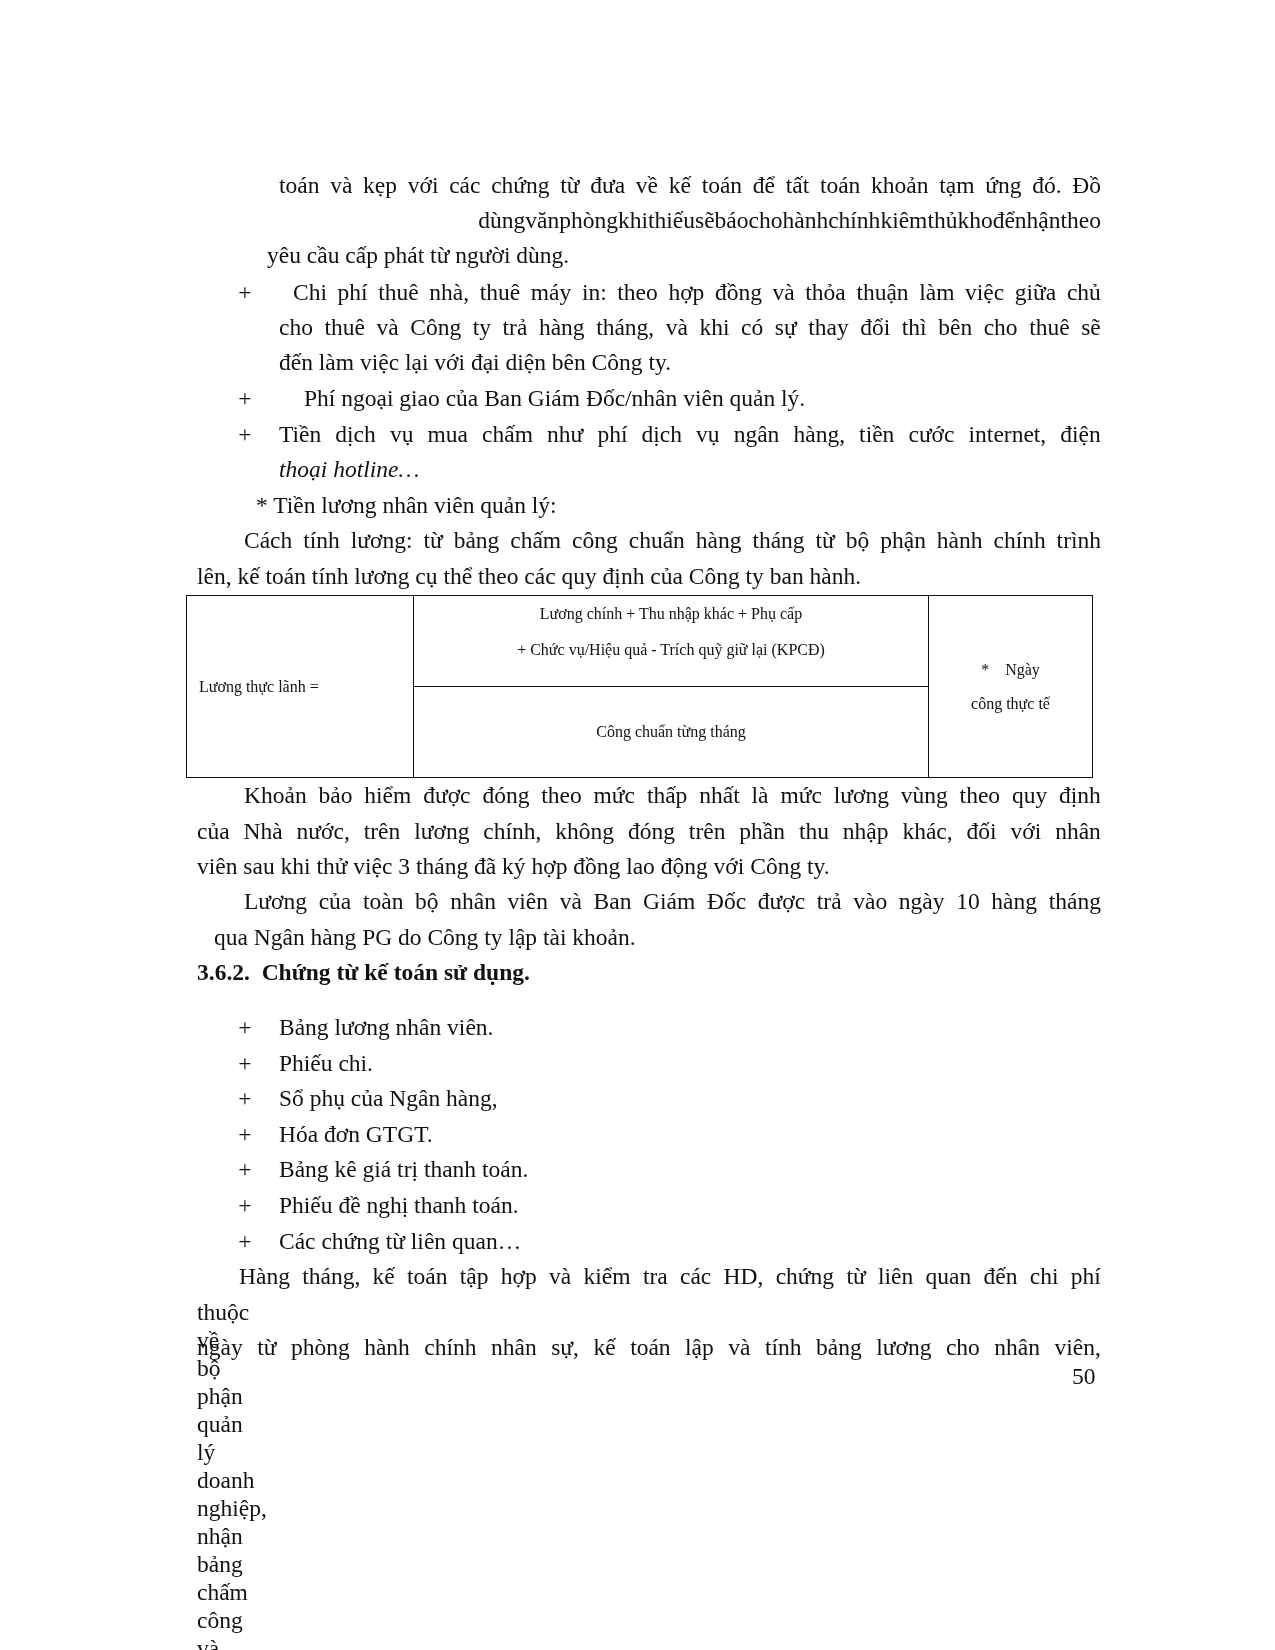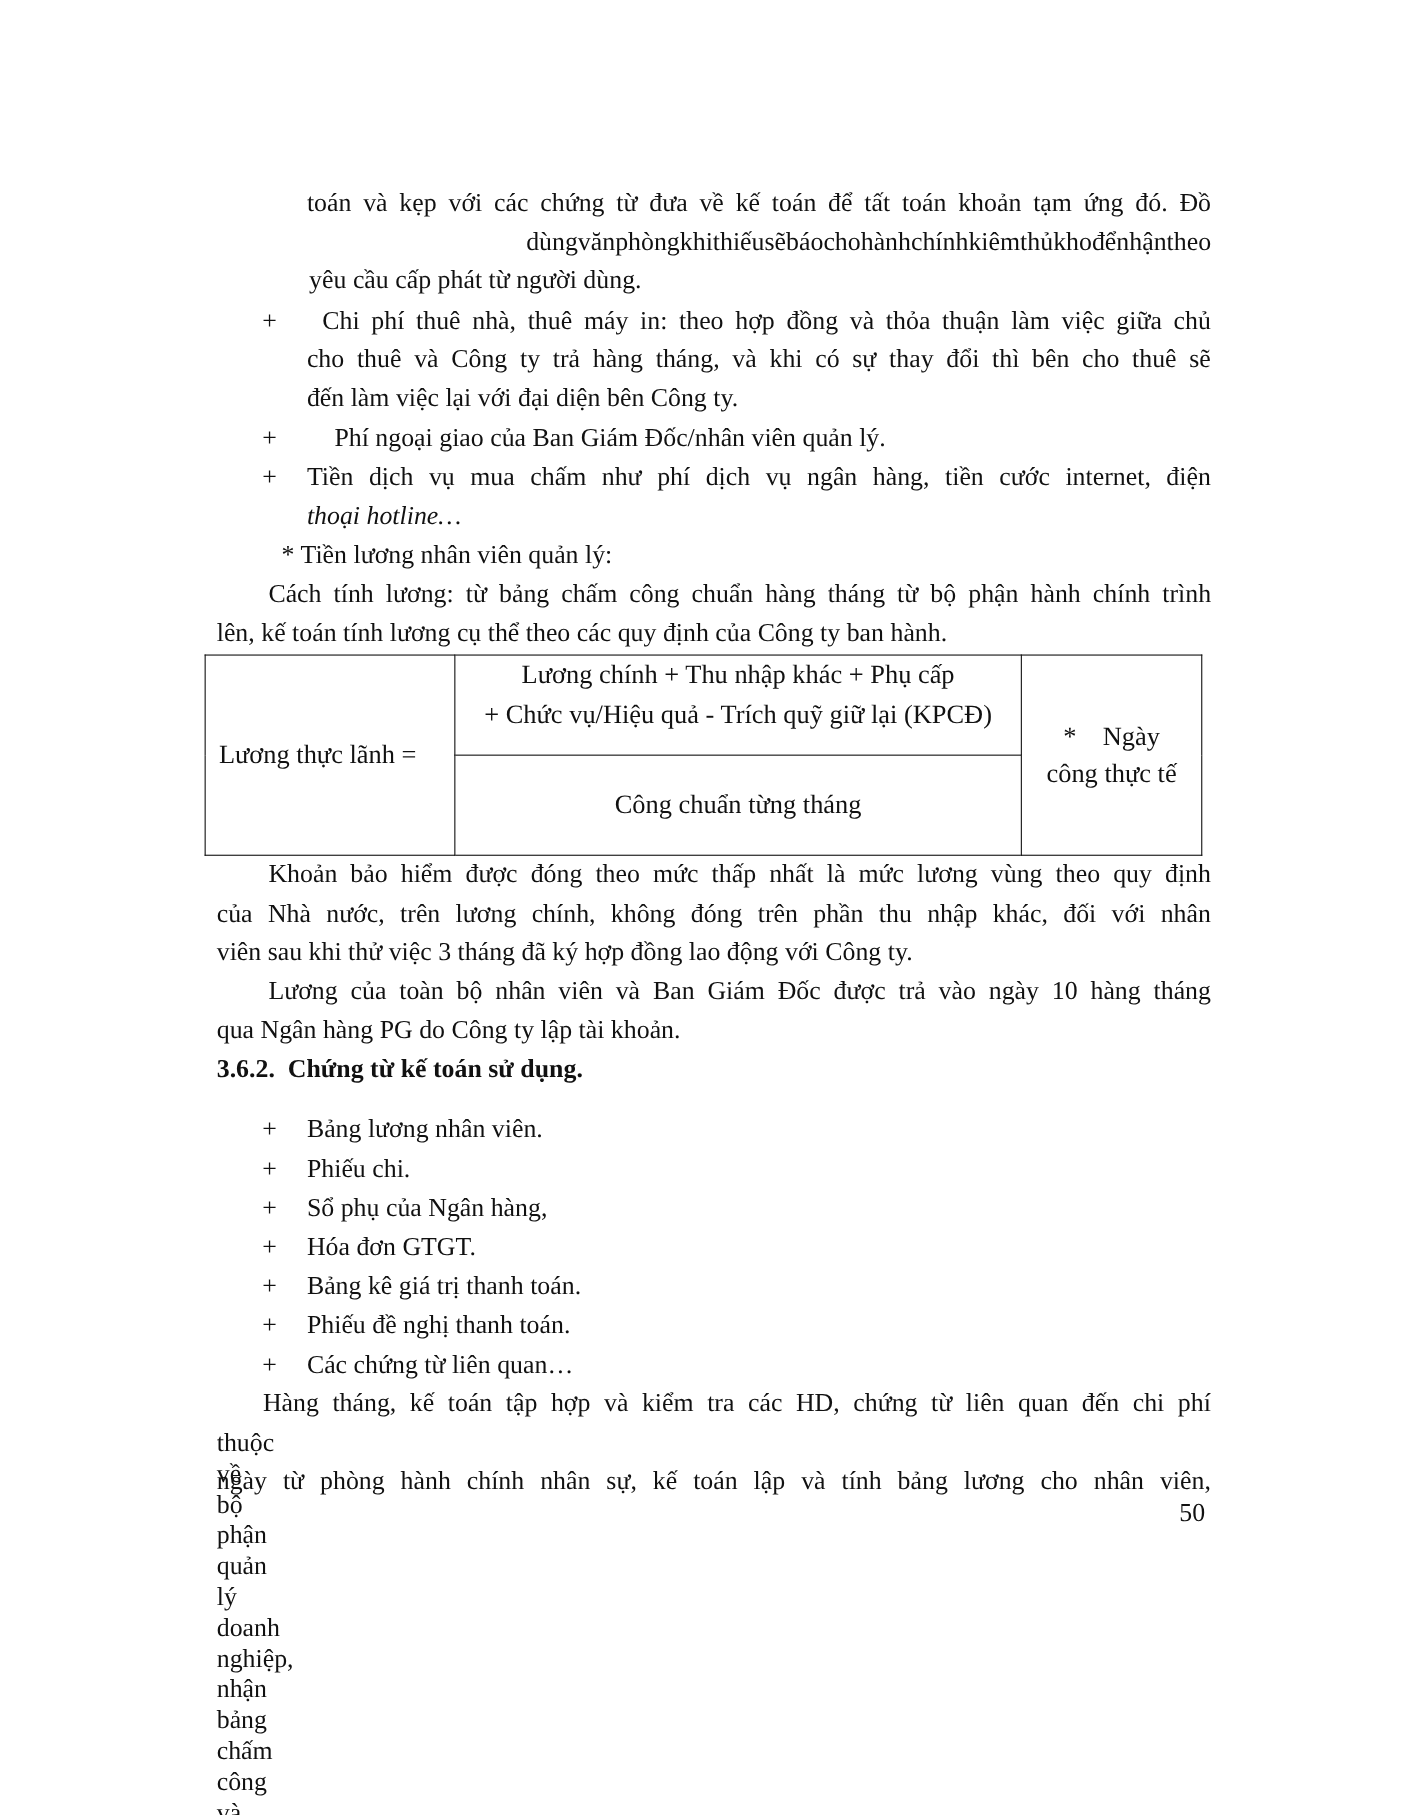--- a/index.html
+++ b/index.html
@@ -43,21 +43,21 @@
       width: 907px;
       height: 182px;
       border-collapse: collapse;
       table-layout: fixed;
     }
     .ftable td {
       border: 1.3px solid #111;
       padding: 0;
       text-align: center;
       vertical-align: middle;
-      font-size: 24px;
+      font-size: 16px;
       line-height: 36px;
     }
     .ftable .c1 { width: 214px; text-align: left; padding-left: 12px; }
     .ftable .c3 { width: 163px; }
     .ftable .num { height: 90px; vertical-align: top; padding-top: 0px; }
     .ftable .den { height: 90px; vertical-align: middle; }
     .page-number {
       position: absolute;
       left: 1072px;
       top: 1362px;
@@ -100,21 +100,21 @@
       <span>cho</span>
       <span>hành</span>
       <span>chính</span>
       <span>kiêm</span>
       <span>thủ</span>
       <span>kho</span>
       <span>để</span>
       <span>nhận</span>
       <span>theo</span>
     </div>
-  <div class="line" style="left:281px; top:241px;text-align:right;">yêu cầu cấp phát từ người dùng.</div>
+  <div class="line" style="left:267px; top:241px;text-align:right;">yêu cầu cấp phát từ người dùng.</div>
 </div>
 
 <div>
   <div class="bullet" style="left:235px; top:278px;">+</div>
   <div class="line just" style="left:293px; top:278px; width:808px;">
       <span>Chi</span>
       <span>phí</span>
       <span>thuê</span>
       <span>nhà,</span>
       <span>thuê</span>
@@ -271,21 +271,21 @@
       <span>Giám</span>
       <span>Đốc</span>
       <span>được</span>
       <span>trả</span>
       <span>vào</span>
       <span>ngày</span>
       <span>10</span>
       <span>hàng</span>
       <span>tháng</span>
     </div>
-  <div class="line" style="left:197px; top:923px;">qua Ngân hàng PG do Công ty lập tài khoản.</div>
+  <div class="line" style="left:214px; top:923px;">qua Ngân hàng PG do Công ty lập tài khoản.</div>
 </div>
 
 <div class="line heading" style="left:197px; top:958px; white-space:pre;">3.6.2.  Chứng từ kế toán sử dụng.</div>
 
 <div>
   <div class="bullet" style="left:235px; top:1013px;">+</div>
   <div class="line" style="left:279px; top:1013px;">Bảng lương nhân viên.</div>
 
   <div class="bullet" style="left:235px; top:1049px;">+</div>
   <div class="line" style="left:279px; top:1049px;">Phiếu chi.</div>

